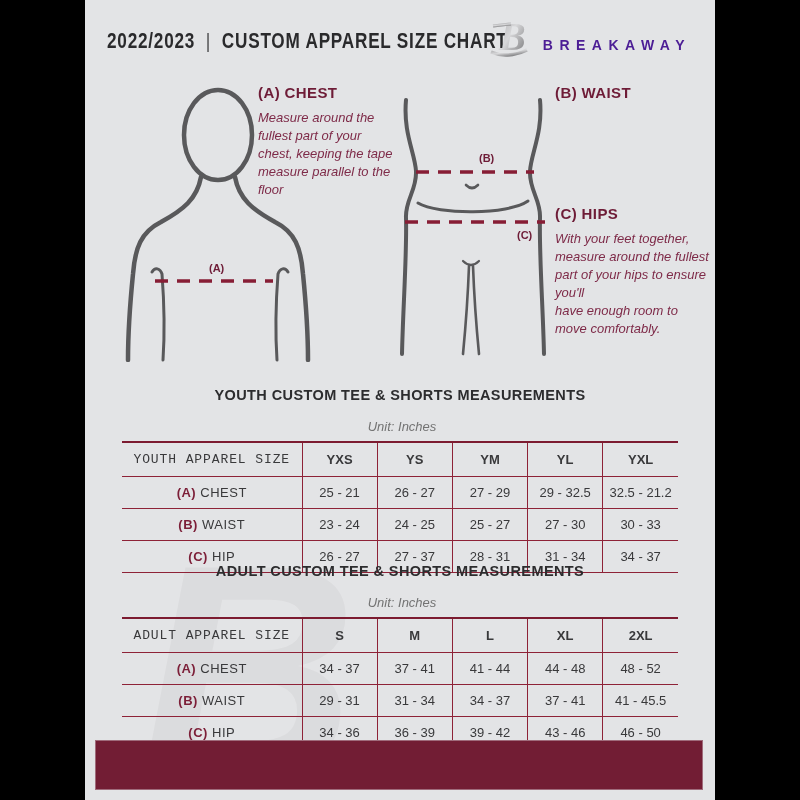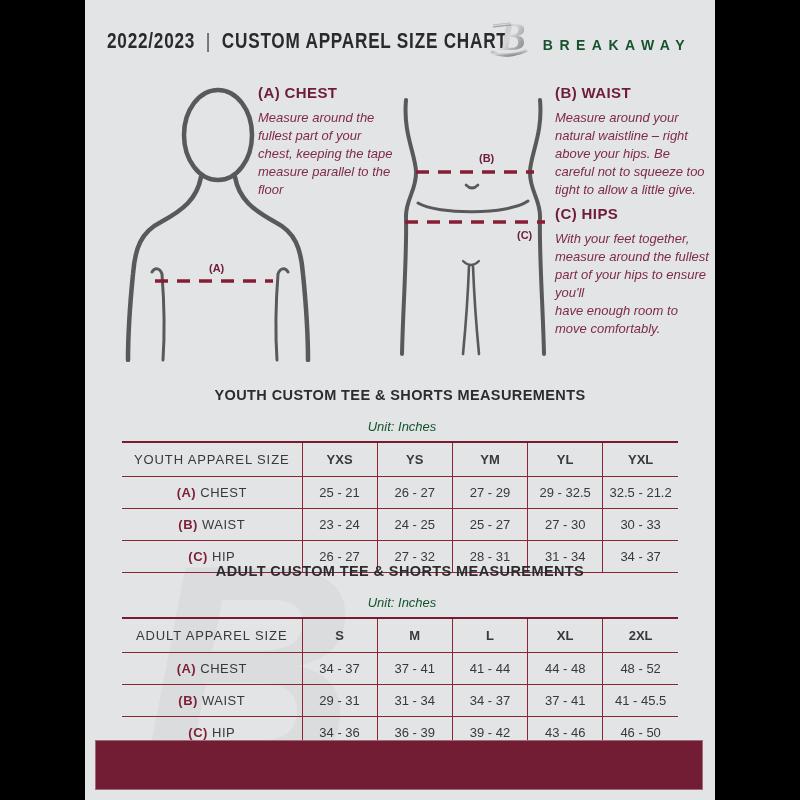--- a/index.html
+++ b/index.html
@@ -13,50 +13,50 @@
   }
   
   .doc-header{position:absolute;left:0;top:0;width:100%;height:72px;}
   .season-title{
     position:absolute;left:22px;top:28px;white-space:nowrap;
     font-weight:bold;font-size:22px;color:#2a2a2c;letter-spacing:1px;
     transform:scaleX(0.78);transform-origin:left center;
   }
   .season-title .sep{font-weight:normal;color:#3a3a3c;padding:0 14px;font-size:20px;}
   .brand-group{position:absolute;right:24px;top:14px;display:flex;align-items:center;gap:10px;}
-  .brand-name{font-weight:bold;font-size:14px;letter-spacing:6.5px;color:#14532d;margin-top:11px;}
+  .brand-name{font-weight:bold;font-size:14px;letter-spacing:6.5px;color:#4c1d95;margin-top:11px;}
   
   .guide-text{position:absolute;z-index:2;}
   .guide-heading{font-weight:bold;font-size:15px;letter-spacing:0.4px;color:#6e1c37;margin:0 0 8px 0;}
   .guide-body{
     font-style:italic;font-size:13px;line-height:1.38;color:#7e2a48;margin:0;
     white-space:pre-line;
   }
   .figure-svg{position:absolute;z-index:1;}
   .fig-label{font-weight:bold;font-size:11px;fill:#6e1c37;font-family:"Liberation Sans",sans-serif;}
   
   .table-section{position:absolute;left:0;width:100%;z-index:2;}
   .table-title{text-align:center;font-weight:bold;font-size:14.5px;letter-spacing:0.4px;color:#2c2c2e;margin:16px;}
-  .table-unit{text-align:center;font-style:italic;font-size:13px;color:#14532d;margin:2px 0 7px 4px;}
+  .table-unit{text-align:center;font-style:italic;font-size:13px;color:#737373;margin:2px 0 7px 4px;}
   table.size-table{
     border-collapse:collapse;margin:0 auto;width:556px;table-layout:fixed;
     background:transparent;
   }
   table.size-table col.c-label{width:180px;}
   table.size-table thead tr{border-top:2.5px solid #7c1b30;}
   table.size-table tr{border-bottom:1.5px solid #8e2237;}
   table.size-table th,table.size-table td{
     padding:0;height:31px;text-align:center;vertical-align:middle;
     font-size:13px;color:#39393b;background:transparent;
   }
   table.size-table thead th{height:33px;}
   table.size-table th+th, table.size-table td+td{border-left:1.5px solid #8e2237;}
   th.col-label{
     text-align:left;padding-left:20px;font-weight:normal;
-    font-size:13px;letter-spacing:0.9px;color:#39393b;
+    font-size:13px;letter-spacing:0.9px;color:#39393b;font-family:Liberation Mono, monospace;
   }
   th.size-h{font-weight:bold;font-size:13.5px;color:#2e2e30;margin-top:28px;}
   td.row-label{text-align:left;padding-left:20px;font-size:14px;letter-spacing:0.5px;color:#353537;}
   td.row-label .prefix{font-weight:bold;color:#7c1f38;}
   
   .footer-bar{
     position:absolute;left:10px;top:740px;width:606px;height:48px;
     background:#721d34;border:1px solid rgba(235,235,240,0.38);z-index:2;
   }
   .watermark{
@@ -122,21 +122,20 @@
     <line x1="12" y1="124" x2="152" y2="124" stroke="#871d35" stroke-width="3.4" stroke-dasharray="13 9"></line>
     <text class="fig-label" x="124" y="141">(C)</text>
   </svg>
 
   <div class="guide-text" style="left:173px;top:84px;width:136px;">
     <p class="guide-heading">(A) CHEST</p>
     <p class="guide-body">Measure around the fullest part of your chest, keeping the tape measure parallel to the floor</p>
   </div>
   <div class="guide-text" style="left:470px;top:84px;width:152px;">
     <p class="guide-heading">(B) WAIST</p>
-    <p class="guide-body">Measure around your natural waistline – right above your hips. Be careful not to squeeze too tight to allow a little give.</p>
   </div>
   <div class="guide-text" style="left:470px;top:205px;width:158px;">
     <p class="guide-heading">(C) HIPS</p>
     <p class="guide-body">With your feet together, measure around the fullest part of your hips to ensure you'll
 have enough room to move comfortably.</p>
   </div>
 
   <div class="table-section" style="top:371px;">
     <p class="table-title">YOUTH CUSTOM TEE &amp; SHORTS MEASUREMENTS</p>
     <p class="table-unit">Unit: Inches</p>
@@ -172,21 +171,21 @@
             <td class="row-label"><span class="prefix">(B) </span>WAIST</td>
             <td>23 - 24</td>
             <td>24 - 25</td>
             <td>25 - 27</td>
             <td>27 - 30</td>
             <td>30 - 33</td>
           </tr>
           <tr>
             <td class="row-label"><span class="prefix">(C) </span>HIP</td>
             <td>26 - 27</td>
-            <td>27 - 32</td>
+            <td>27 - 37</td>
             <td>28 - 31</td>
             <td>31 - 34</td>
             <td>34 - 37</td>
           </tr>
         </tbody>
     </table>
   </div>
 
   <div class="table-section" style="top:547px;">
     <p class="table-title">ADULT CUSTOM TEE &amp; SHORTS MEASUREMENTS</p>

